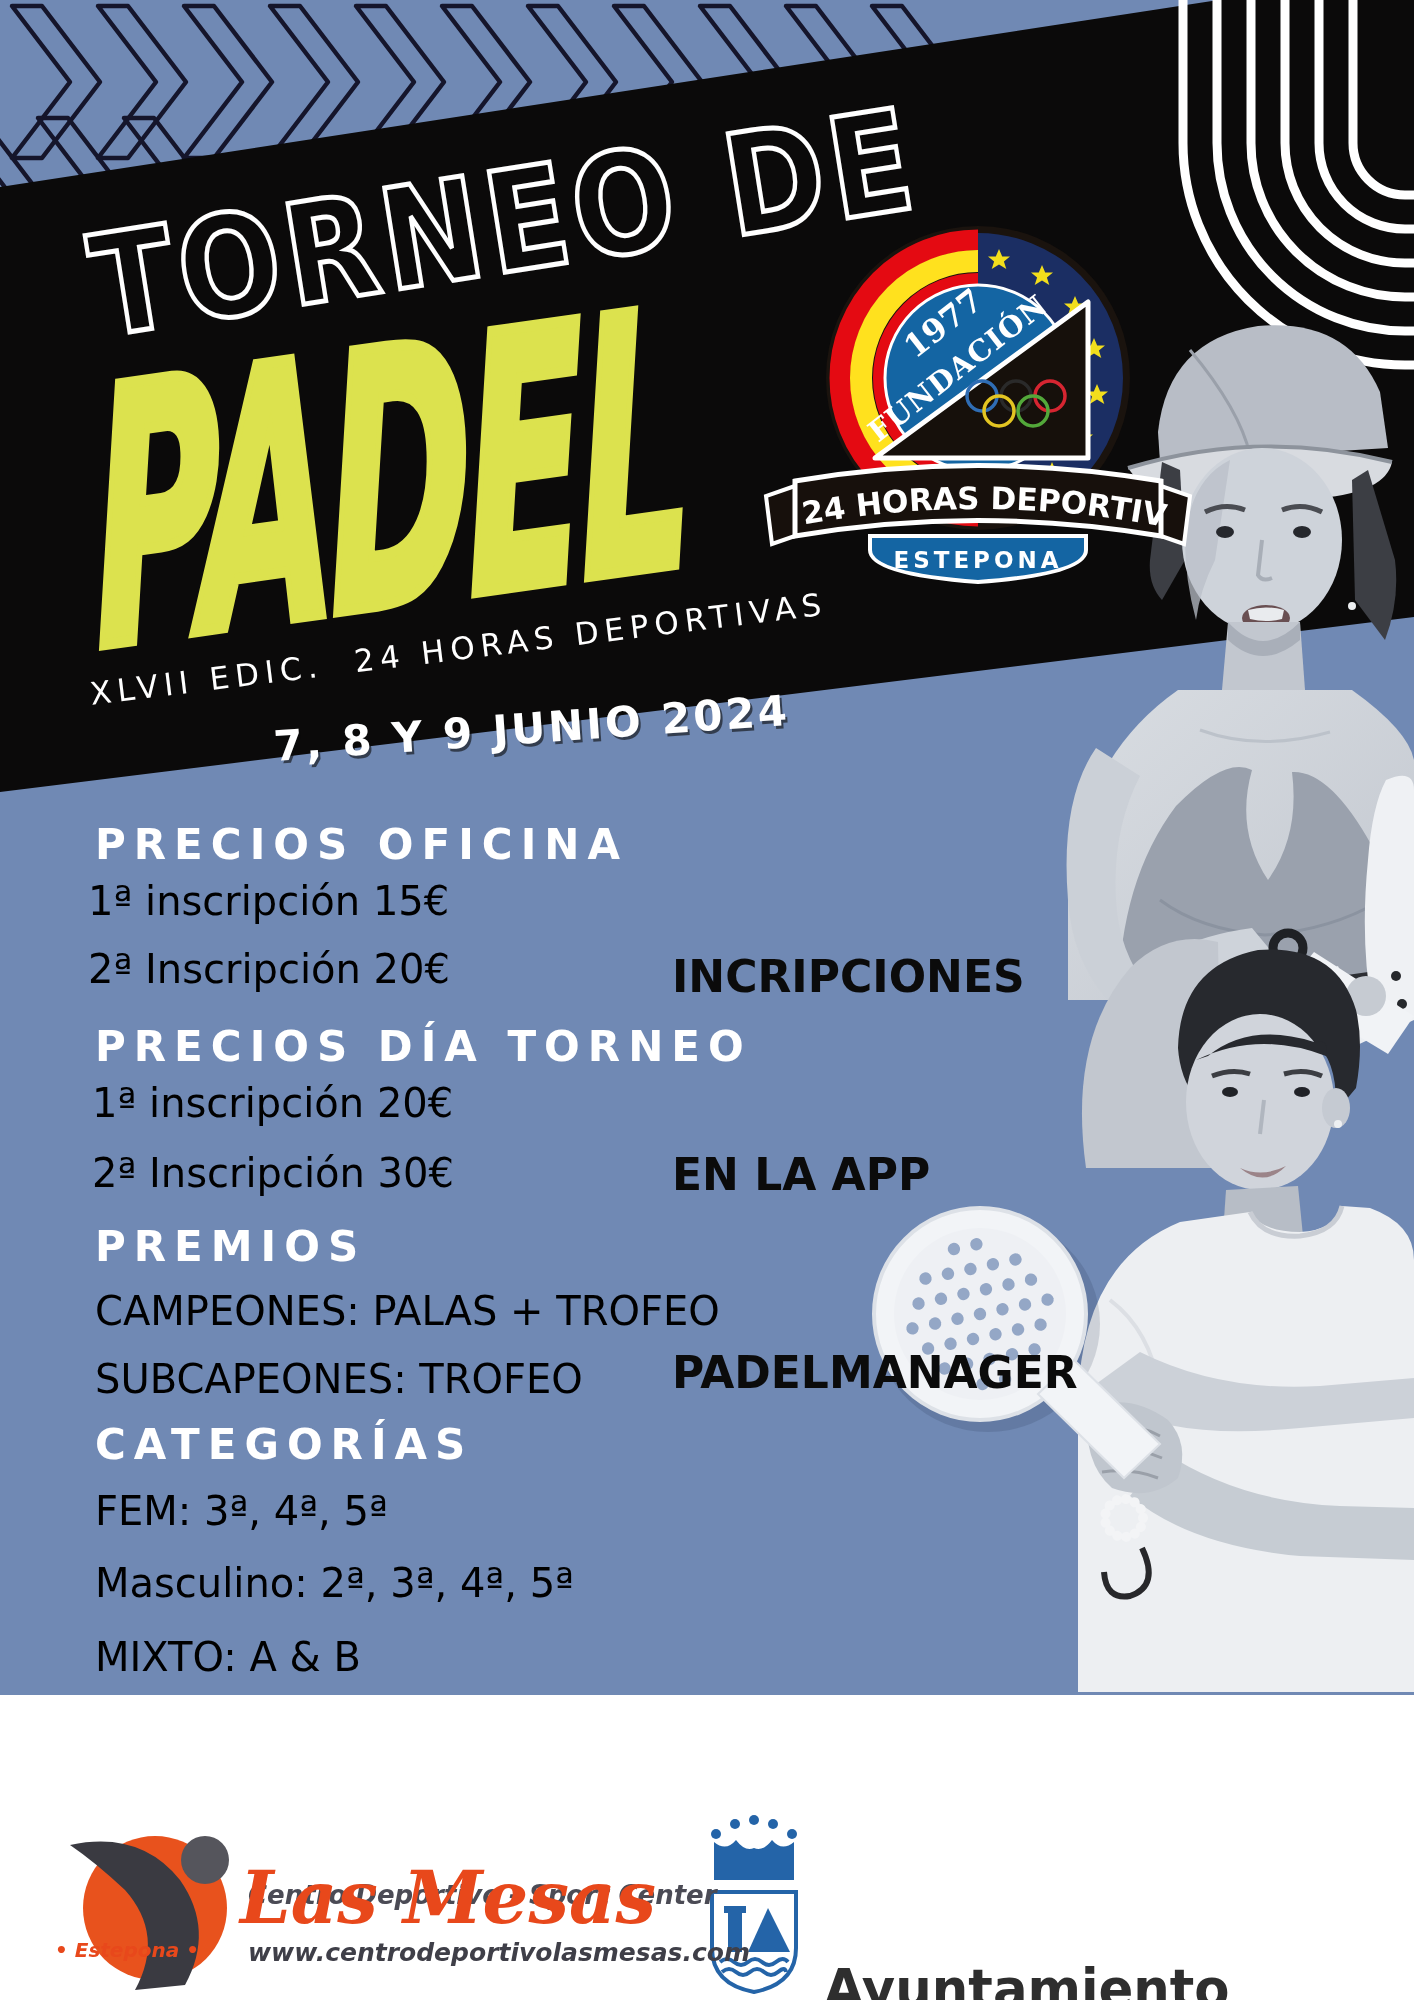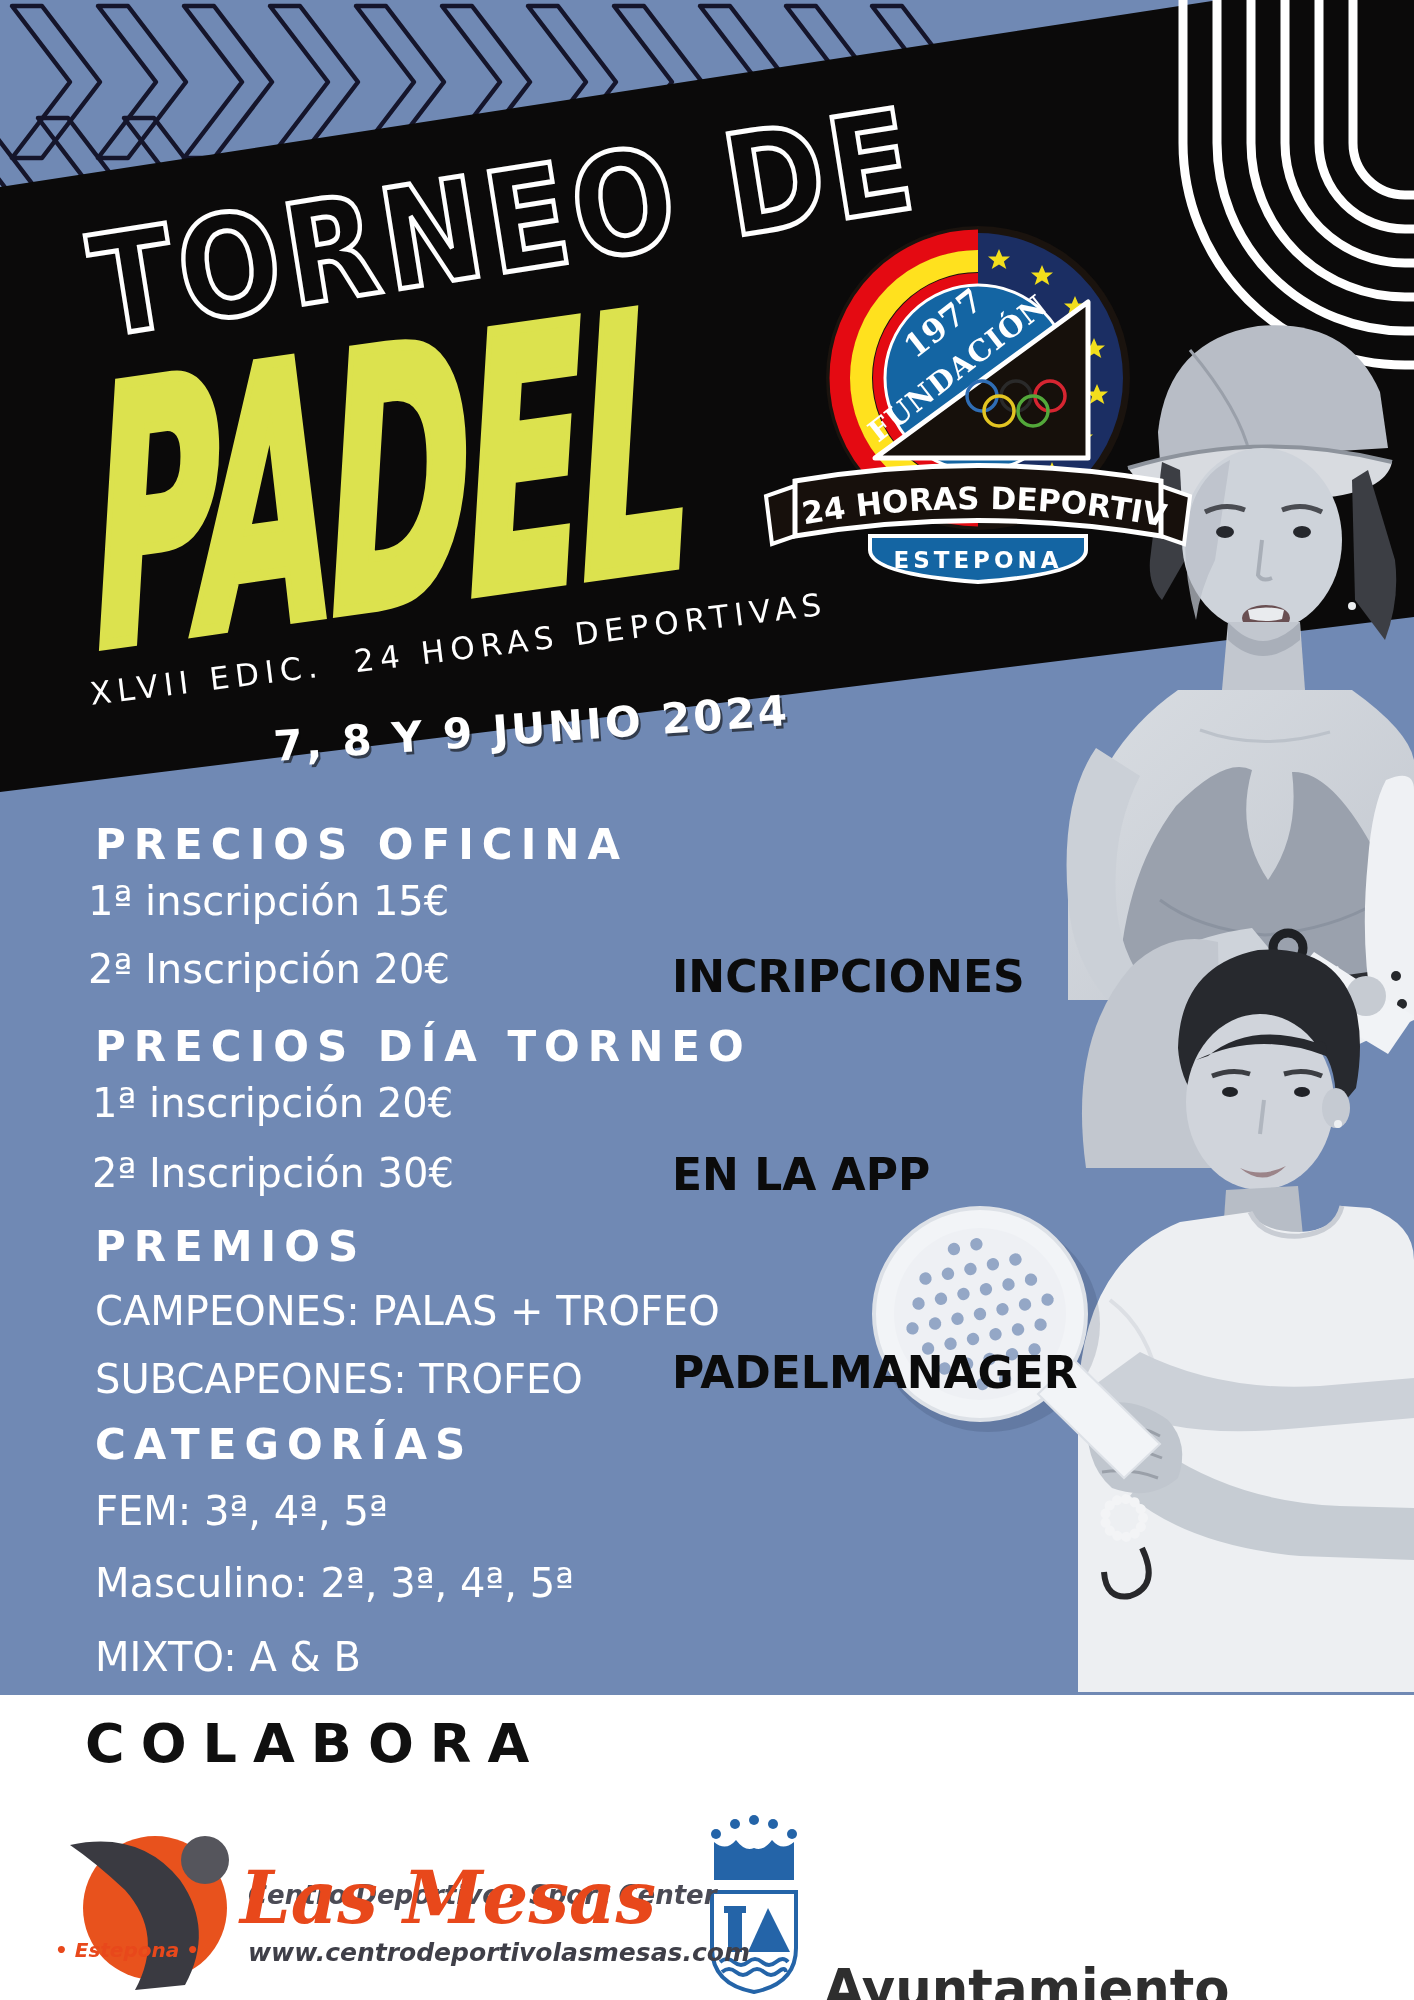--- a/index.html
+++ b/index.html
@@ -25,21 +25,21 @@
     left:88px;top:676px;color:#fff;font-size:31px;letter-spacing:6px;
     white-space:pre;transform:rotate(-7deg);transform-origin:left top;
   }
   .date-line{
     left:272px;top:722px;color:#fff;font-size:42px;font-weight:bold;letter-spacing:3px;
     white-space:pre;transform:rotate(-4deg);transform-origin:left top;
     text-shadow:2px 3px 0 rgba(10,10,10,.6);
   }
   
   .lime-head{color:#ffffff;font-weight:bold;font-size:42px;letter-spacing:8px;white-space:pre;}
-  .wline{color:#ffffff;font-size:40px;white-space:pre;}
+  .wline{color:#000000;font-size:40px;white-space:pre;}
   .app-note{color:#0b0b0b;font-weight:bold;font-size:44px;line-height:1.5;white-space:pre;}
   
   .colabora{color:#101010;font-size:54px;font-weight:bold;letter-spacing:16px;white-space:pre;}
   .lm-tag{color:#4b4b55;font-size:26px;font-weight:bold;font-style:italic;white-space:pre;margin-top:40px;}
   .lm-name{color:#E8481B;font-size:72px;font-weight:bold;font-style:italic;
            font-family:"DejaVu Serif",serif;white-space:pre;line-height:1;}
   .lm-city{color:#E8481B;font-size:20px;font-weight:bold;font-style:italic;white-space:pre;text-align:right;}
   .lm-web{color:#3f3f48;font-size:25px;font-weight:bold;font-style:italic;white-space:pre;}
   .ayto-text{color:#2e2e2e;font-size:54px;font-weight:bold;line-height:1.12;
              transform:scaleX(0.95);transform-origin:left top;white-space:pre;}
@@ -275,21 +275,20 @@
   <div class="abs wline" style="left:95px;top:1488px">FEM: 3ª, 4ª, 5ª</div>
   <div class="abs wline" style="left:95px;top:1560px">Masculino: 2ª, 3ª, 4ª, 5ª</div>
   <div class="abs wline" style="left:95px;top:1634px">MIXTO: A &amp; B</div>
 
   <div class="abs app-note" style="left:672px;top:812px">
     <div>INCRIPCIONES</div>
     <div>EN LA APP</div>
     <div>PADELMANAGER</div>
   </div>
 
-  <div class="abs colabora" style="left:85px;top:1712px">COLABORA</div>
 
   <div class="abs lm-tag" style="left:248px;top:1840px">Centro Deportivo - Sport Center</div>
   <div class="abs lm-name" style="left:240px;top:1862px">Las Mesas</div>
   <div class="abs lm-city" style="left:55px;top:1938px">• Estepona •</div>
   <div class="abs lm-web" style="left:248px;top:1938px">www.centrodeportivolasmesas.com</div>
 
   <div class="abs ayto-text" style="left:824px;top:1838px">
     <div>Ayuntamiento</div>
     
   </div>

